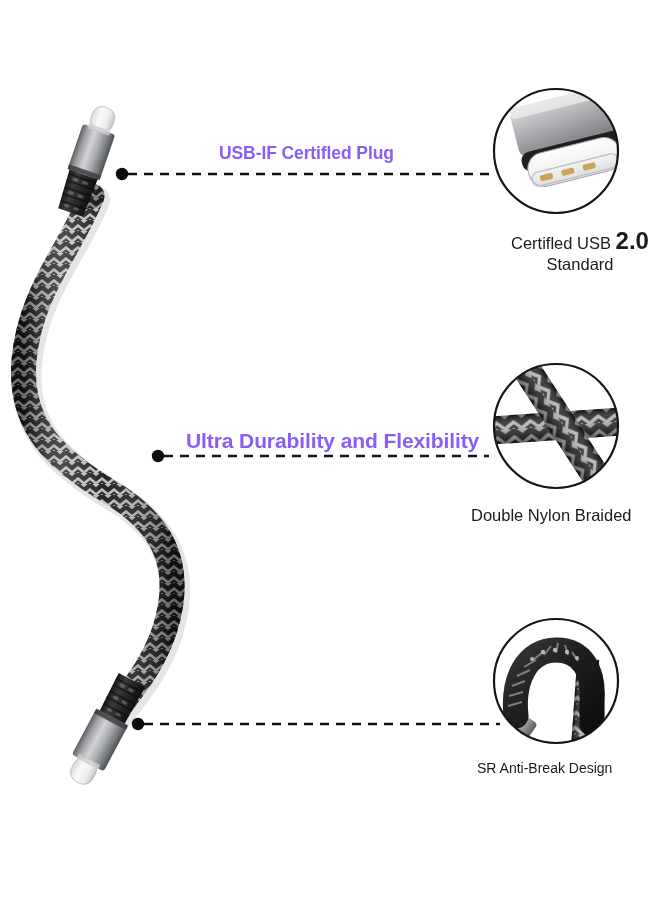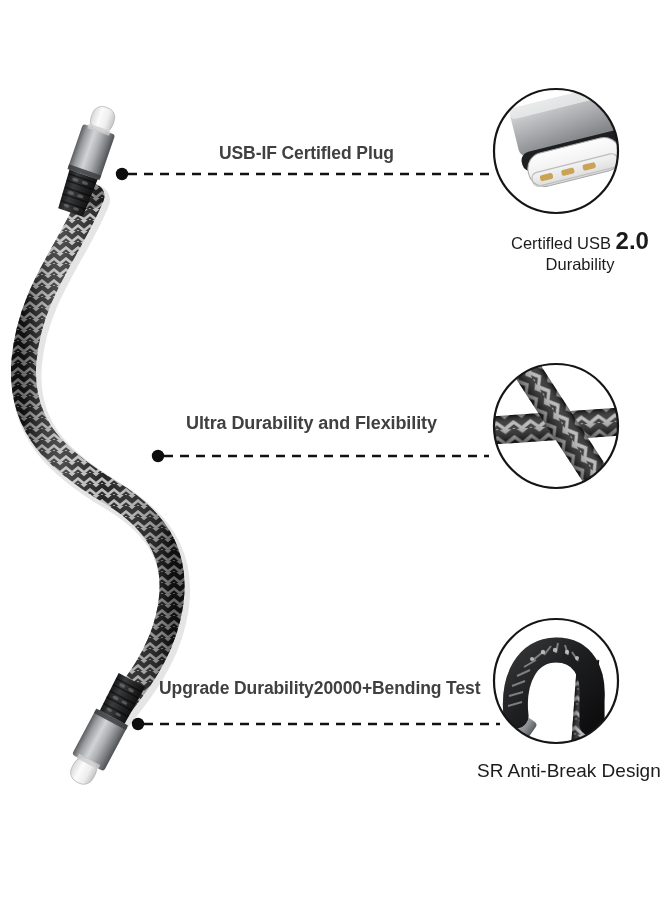--- a/index.html
+++ b/index.html
@@ -21,45 +21,45 @@
     position: absolute;
     left: 0;
     top: 0;
     width: 660px;
     height: 900px;
   }
   
   .callout-label {
     position: absolute;
     font-weight: bold;
-    color: #404040;
+    color: #8b5cf6;
     white-space: nowrap;
     letter-spacing: -0.1px;
   }
   #label-1 { left: 219px; top: 143px; font-size: 17.5px; }
-  #label-2 { left: 186px; top: 413px; font-size: 18px; }
+  #label-2 { left: 186px; top: 429px; font-size: 21px; }
   #label-3 { left: 159px; top: 678px; font-size: 17.5px; }
 
   .caption {
     position: absolute;
     color: #1b1b1b;
     white-space: nowrap;
     font-weight: normal;
   }
   #caption-1 {
     left: 495px; top: 230px;
     width: 170px;
     text-align: center;
     font-size: 16.5px;
     line-height: 21px;
     white-space: normal;
   }
   #caption-1 .strong { font-weight: bold; font-size: 24px; }
   #caption-2 { left: 471px; top: 506px; font-size: 16.5px; }
-  #caption-3 { left: 477px; top: 760px; font-size: 19px; }
+  #caption-3 { left: 477px; top: 760px; font-size: 14px; }
 </style>
 </head>
 <body>
 
 <div id="page">
 
   <svg class="stage-svg" viewBox="0 0 660 900">
     <defs>
 
       <pattern id="braidPat" width="12" height="11" patternUnits="userSpaceOnUse">
@@ -306,22 +306,22 @@
           <circle cx="577" cy="658" r="2.0"></circle>
           <circle cx="532" cy="659" r="2.0"></circle>
         </g>
       </g>
       <circle cx="556" cy="681" r="62" fill="none" stroke="#151515" stroke-width="2.2"></circle>
     </g>
   </svg>
 
   <div class="callout-label" id="label-1">USB-IF Certifled Plug</div>
 
-  <div class="caption" id="caption-1"><span>Certifled USB </span><span class="strong">2.0</span><br><span>Durability</span></div>
+  <div class="caption" id="caption-1"><span>Certifled USB </span><span class="strong">2.0</span><br><span>Standard</span></div>
 
   <div class="callout-label" id="label-2">Ultra Durability and Flexibility</div>
 
-
-  <div class="callout-label" id="label-3">Upgrade Durability20000+Bending Test</div>
+  <div class="caption" id="caption-2">Double Nylon Braided</div>
+
 
   <div class="caption" id="caption-3">SR Anti-Break Design</div>
 
 </div>
 
 </body></html>

